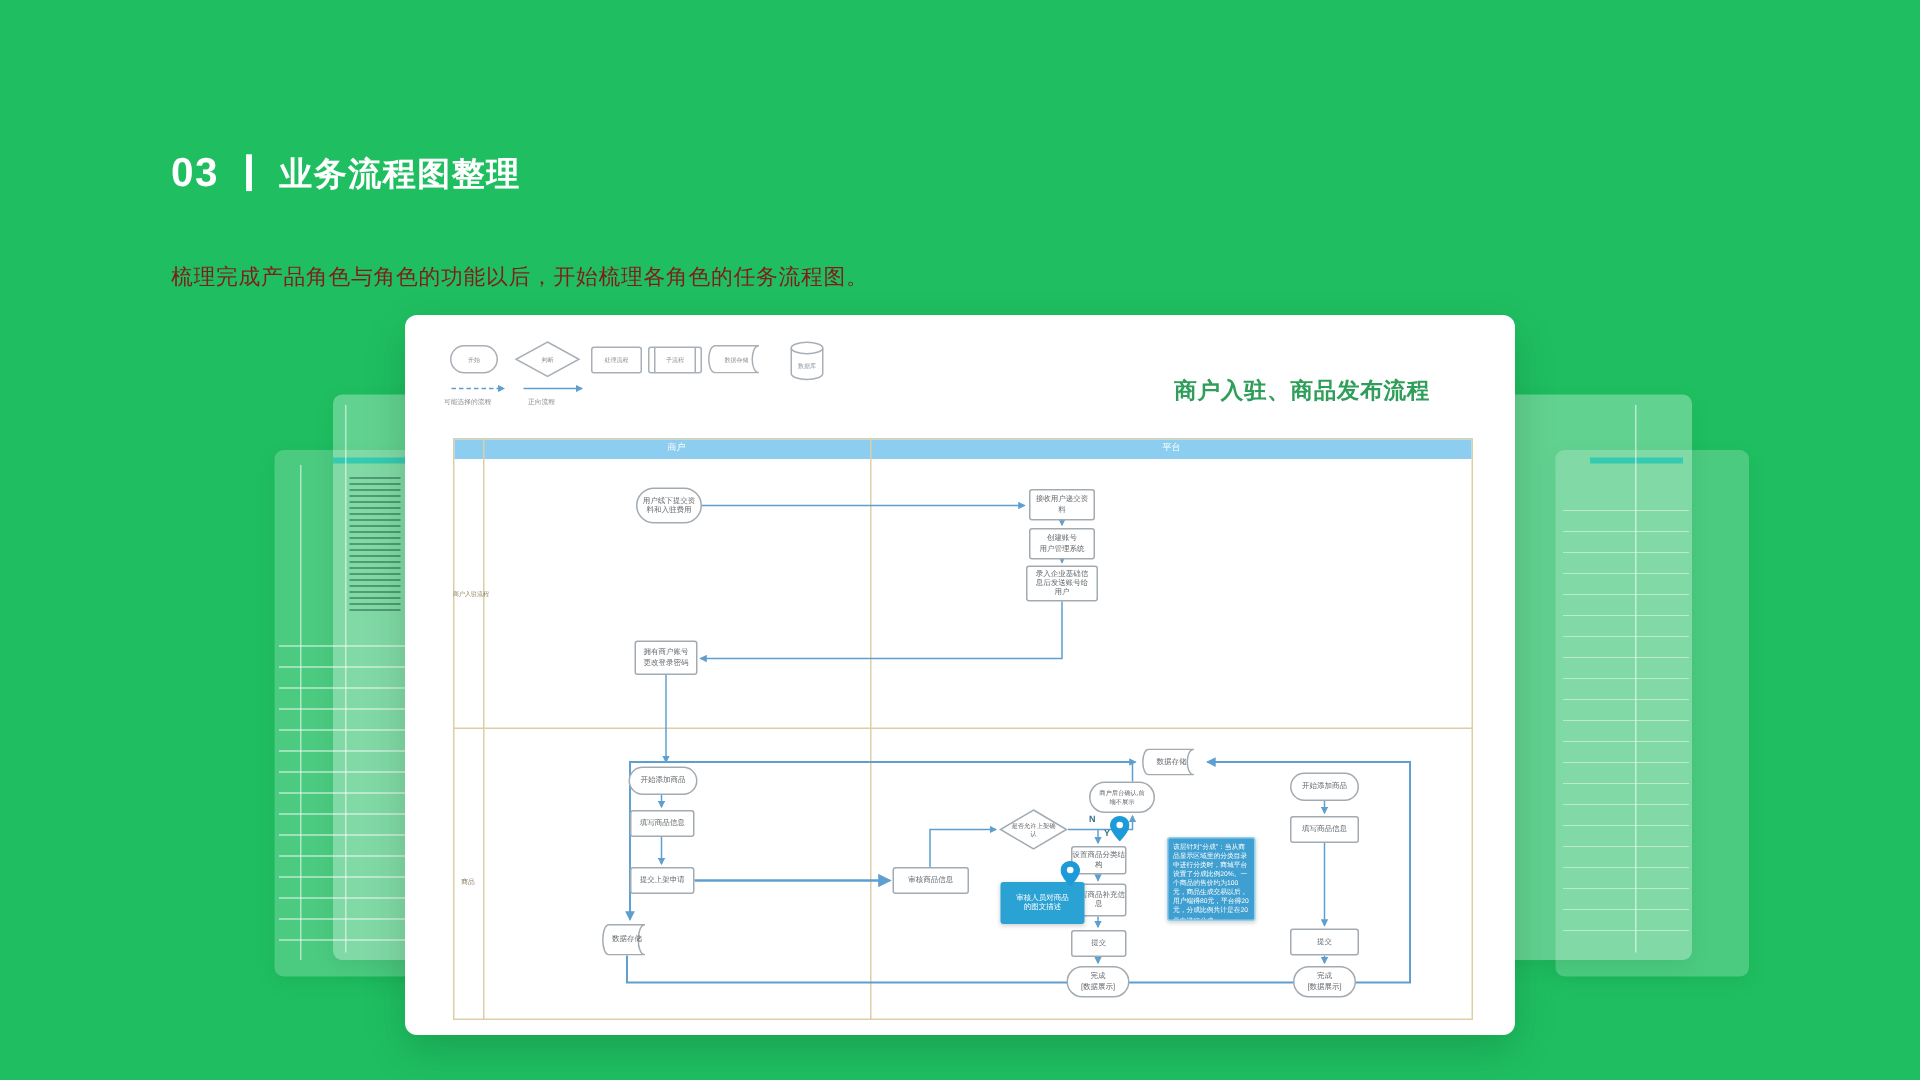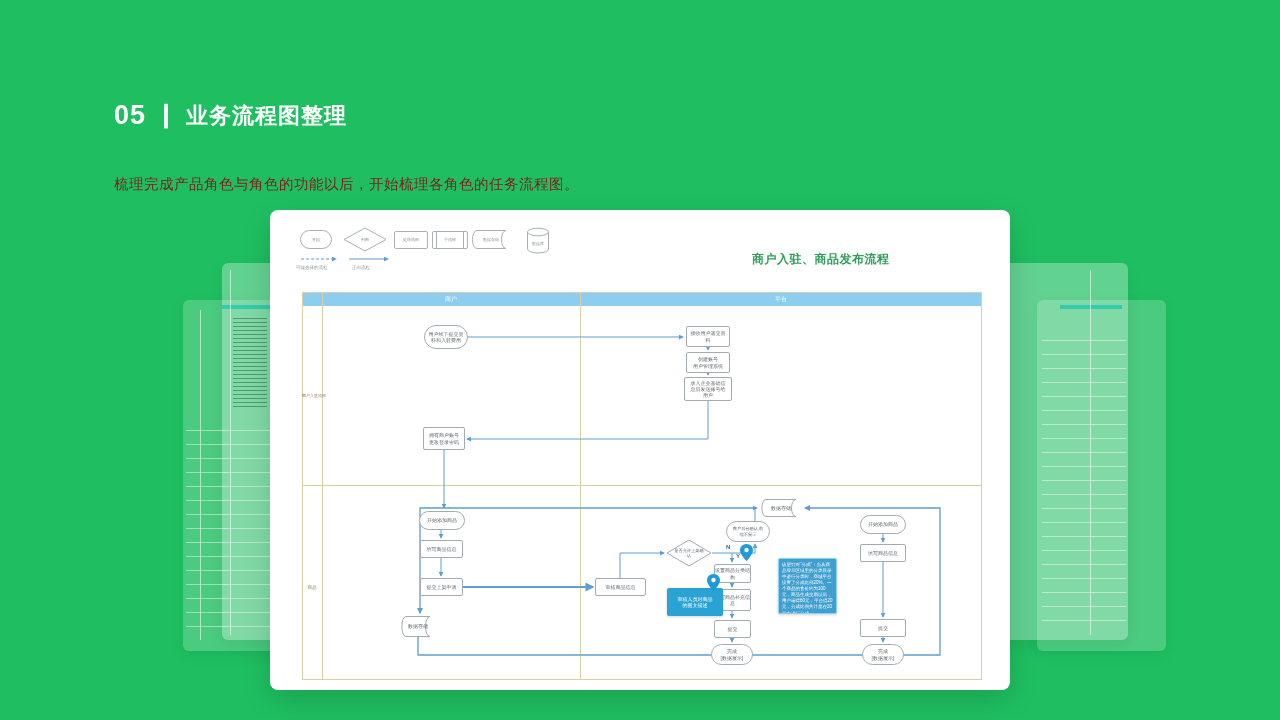--- a/index.html
+++ b/index.html
@@ -14,21 +14,21 @@
   .slide-sub{left:114px;top:175px;color:#7f1d1d;font-size:14.5px;letter-spacing:.5px;}
   
   .ghost{background:rgba(255,255,255,.30);border-radius:6px;box-shadow:0 4px 14px rgba(0,40,15,.08);}
   .ghost.dim{background:rgba(255,255,255,.20);}
   .teal-strip{background:rgba(40,200,178,.85);}
   .smudge{background:repeating-linear-gradient(to bottom,rgba(7,70,45,.42) 0 1.5px,transparent 1.5px 4px);}
   .rows{background:repeating-linear-gradient(to bottom,rgba(255,255,255,.45) 0 1px,transparent 1px 14px);}
   .vline{border-left:1px solid rgba(255,255,255,.55);}
   
   .card{left:270px;top:210px;width:740px;height:480px;background:#fff;border-radius:8px;box-shadow:0 10px 28px rgba(0,35,12,.18);}
-  .chart-title{left:752px;top:251px;width:232px;text-align:left;font-size:12px;font-weight:bold;color:#2F9E5A;letter-spacing:.5px;}
+  .chart-title{left:752px;top:251px;width:232px;text-align:center;font-size:15px;font-weight:bold;color:#2F9E5A;letter-spacing:.5px;}
   
   .grid-outer{left:302px;top:292px;width:680px;height:388px;border:1px solid #DCCFA6;}
   .grid-v{border-left:1px solid #DCCFA6;}
   .grid-h{border-top:1px solid #DCCFA6;}
   .lane-head{background:#8CCDF0;}
   .lane-col-label{color:#fff;font-size:6px;text-align:center;line-height:14px;}
   .row-label{font-size:4px;color:#8C7E5C;white-space:nowrap;}
   
   .lg-label{font-size:4px;color:#8a8f94;text-align:center;width:100%;line-height:1;}
   .lg-shape{border:1px solid #A8AFB6;background:#fff;display:flex;align-items:center;justify-content:center;border-radius:2px;}
@@ -66,21 +66,21 @@
   <div class="abs smudge" style="left:233px;top:318px;width:34px;height:92px;"></div>
   <div class="abs rows" style="left:186px;top:430px;width:124px;height:210px;"></div>
 
   <div class="abs ghost dim" style="left:1037px;top:300px;width:129px;height:351px;"></div>
   <div class="abs ghost" style="left:1000px;top:263px;width:128px;height:377px;"></div>
   <div class="abs teal-strip" style="left:1060px;top:305px;width:62px;height:4px;"></div>
   <div class="abs vline" style="left:1090px;top:270px;height:365px;"></div>
   <div class="abs rows" style="left:1042px;top:340px;width:84px;height:290px;"></div>
 
   <div class="abs slide-head">
-    <span class="slide-num">05</span>
+    <span class="slide-num">03</span>
     <span class="slide-sep">┃</span>
     <span class="slide-title">业务流程图整理</span>
   </div>
   <div class="abs slide-sub">梳理完成产品角色与角色的功能以后，开始梳理各角色的任务流程图。</div>
 
   <div class="abs card"></div>
 
   <div class="abs chart-title">商户入驻、商品发布流程</div>
 
   <div class="abs grid-outer"></div>

